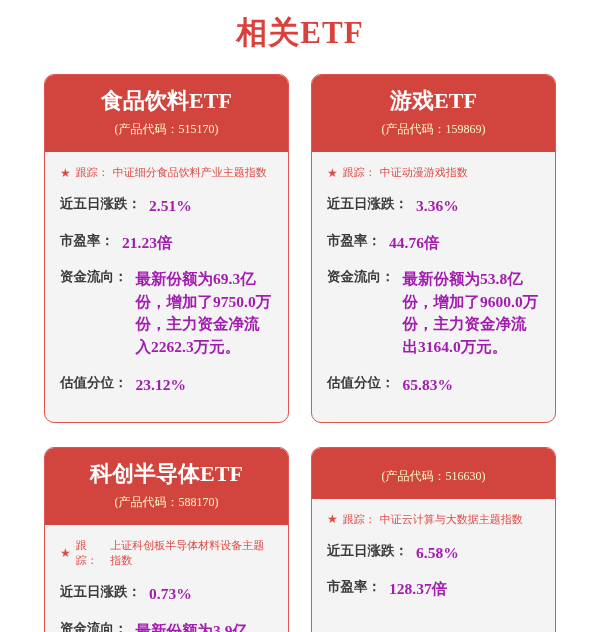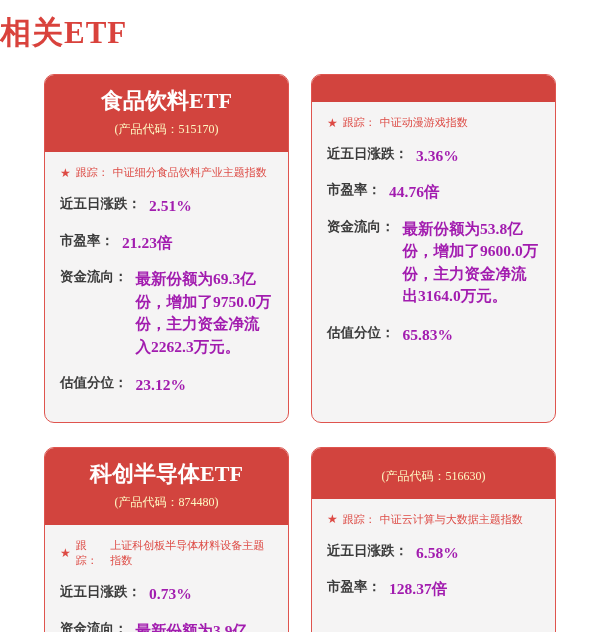--- a/index.html
+++ b/index.html
@@ -4,20 +4,21 @@
 <style>
   html, body { margin: 0; padding: 0; }
   body {
     width: 600px;
     height: 632px;
     background: #ffffff;
     font-family: "Liberation Serif", "DejaVu Serif", serif;
     overflow: hidden;
   }
   .page-title {
+    text-align: center;
     color: #d9423c;
     font-size: 31px;
     font-weight: 700;
     margin: 12px 0 20px 0;
     letter-spacing: 1px;
   }
   .cards-grid {
     display: grid;
     grid-template-columns: 1fr 1fr;
     column-gap: 22px;
@@ -120,20 +121,22 @@
       </div>
       <div class="stat-row valuation-row">
         <span class="stat-label">估值分位：</span>
         <span class="stat-value">23.12%</span>
       </div>
     </div>
   </div>
 
   <div class="etf-card">
     <div class="card-header">
+      <div class="card-title">游戏ETF</div>
+      <div class="card-code">(产品代码：159869)</div>
     </div>
     <div class="card-body">
       <div class="tracking-row">
         <span class="star-icon">★</span>
         <span class="tracking-label">跟踪：</span>
         <span>中证动漫游戏指数</span>
       </div>
       <div class="stat-row">
         <span class="stat-label">近五日涨跌：</span>
         <span class="stat-value">3.36%</span>
@@ -149,21 +152,21 @@
       <div class="stat-row valuation-row">
         <span class="stat-label">估值分位：</span>
         <span class="stat-value">65.83%</span>
       </div>
     </div>
   </div>
 
   <div class="etf-card">
     <div class="card-header">
       <div class="card-title">科创半导体ETF</div>
-      <div class="card-code">(产品代码：874480)</div>
+      <div class="card-code">(产品代码：588170)</div>
     </div>
     <div class="card-body">
       <div class="tracking-row">
         <span class="star-icon">★</span>
         <span class="tracking-label">跟踪：</span>
         <span>上证科创板半导体材料设备主题指数</span>
       </div>
       <div class="stat-row">
         <span class="stat-label">近五日涨跌：</span>
         <span class="stat-value">0.73%</span>

